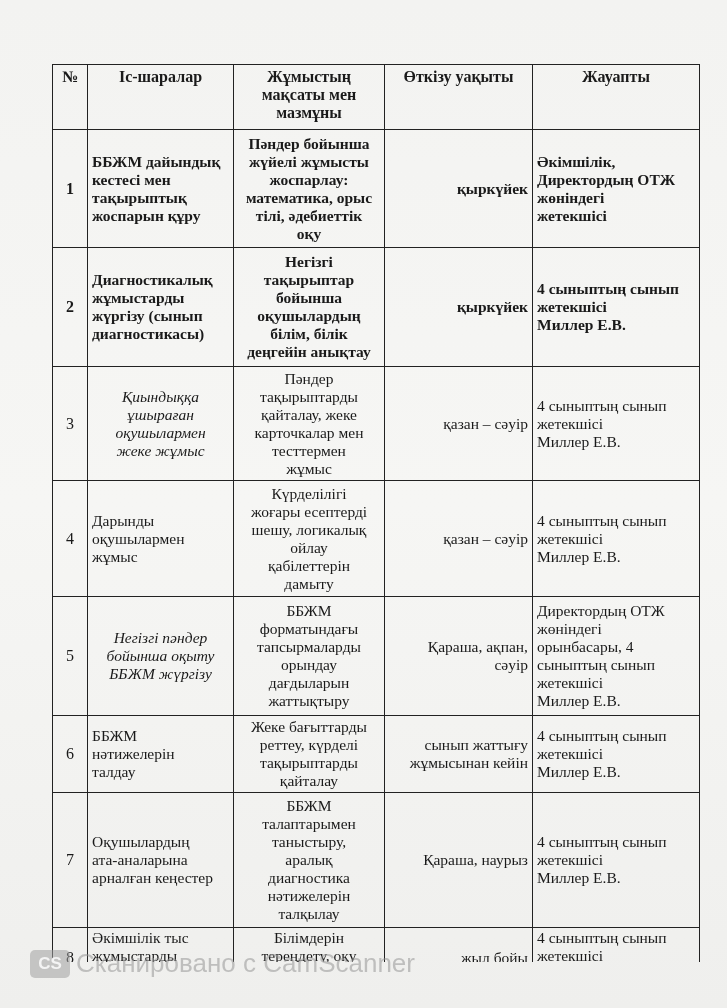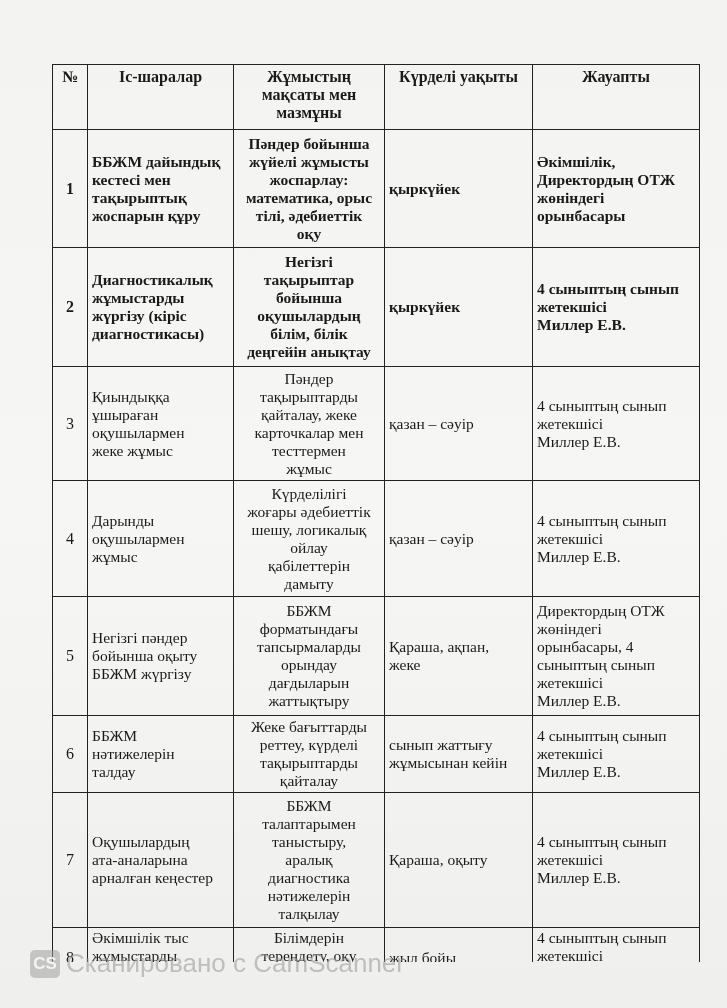--- a/index.html
+++ b/index.html
@@ -30,23 +30,23 @@
     font-weight: bold; font-size: 16px; text-align: center; vertical-align: top;
     padding-top: 3px;
   }
   col.c-num { width: 35px; }
   col.c-event { width: 146px; }
   col.c-goal { width: 151px; }
   col.c-time { width: 148px; }
   col.c-resp { width: 167px; }
   td.num { vertical-align: top; text-align: center; padding-top: 2px; font-size: 16px; }
   td.event { text-align: left; margin-left: 44px; }
-  td.event.center { text-align: left; }
+  td.event.center { text-align: center; font-style: italic; }
   td.goal { text-align: center; margin-top: 8px; }
-  td.time { text-align: left; }
+  td.time { text-align: right; }
   td.resp { text-align: left; }
   .bold { font-weight: bold; }
   tr.h-head { height: 65px; }
   tr.h1 { height: 118px; }
   tr.h2 { height: 119px; }
   tr.h3 { height: 114px; }
   tr.h4 { height: 116px; }
   tr.h5 { height: 119px; }
   tr.h6 { height: 77px; }
   tr.h7 { height: 135px; }
@@ -54,21 +54,21 @@
   .cell-text { white-space: pre-line; }
   .watermark {
     position: absolute; left: 30px; top: 948px;
     display: flex; align-items: center; gap: 6px;
     color: rgba(150,150,150,0.55);
     font-family: "Liberation Sans", "DejaVu Sans", sans-serif;
     font-size: 26px;
     pointer-events: none;
   }
   .cs-logo {
-    width: 30px; height: 28px; border-radius: 5px;
+    width: 40px; height: 28px; border-radius: 5px;
     background: rgba(160,160,160,0.55);
     color: #f4f4f4; font-weight: bold; font-size: 17px;
     display: flex; align-items: center; justify-content: center;
   }
   .table-clip { position: absolute; left: 0; top: 0; width: 727px; height: 962px; overflow: hidden; }
 </style>
 </head>
 <body>
 
 <div class="page">
@@ -81,48 +81,48 @@
           <col class="c-time">
           <col class="c-resp">
     </colgroup>
     <thead>
       <tr class="h-head">
         <th><span>№</span></th>
         <th><span>Іс-шаралар</span></th>
         <th><span class="cell-text">Жұмыстың
 мақсаты мен
 мазмұны</span></th>
-        <th><span>Күрделі уақыты</span></th>
+        <th><span>Өткізу уақыты</span></th>
         <th><span>Жауапты</span></th>
       </tr>
     </thead>
     <tbody>
       <tr class="h1">
         <td class="num bold">1</td>
         <td class="event bold"><span class="cell-text">ББЖМ дайындық
 кестесі мен
 тақырыптық
 жоспарын құру</span></td>
         <td class="goal bold"><span class="cell-text">Пәндер бойынша
 жүйелі жұмысты
 жоспарлау:
 математика, орыс
 тілі, әдебиеттік
 оқу</span></td>
         <td class="time bold"><span class="cell-text">қыркүйек</span></td>
         <td class="resp bold"><span class="cell-text">Әкімшілік,
 Директордың ОТЖ
 жөніндегі
-орынбасары</span></td>
+жетекшісі</span></td>
       </tr>
       <tr class="h2">
         <td class="num bold">2</td>
         <td class="event bold"><span class="cell-text">Диагностикалық
 жұмыстарды
-жүргізу (кіріс
+жүргізу (сынып
 диагностикасы)</span></td>
         <td class="goal bold"><span class="cell-text">Негізгі
 тақырыптар
 бойынша
 оқушылардың
 білім, білік
 деңгейін анықтау</span></td>
         <td class="time bold"><span class="cell-text">қыркүйек</span></td>
         <td class="resp bold"><span class="cell-text">4 сыныптың сынып
 жетекшісі
@@ -144,21 +144,21 @@
         <td class="resp"><span class="cell-text">4 сыныптың сынып
 жетекшісі
 Миллер Е.В.</span></td>
       </tr>
       <tr class="h4">
         <td class="num">4</td>
         <td class="event"><span class="cell-text">Дарынды
 оқушылармен
 жұмыс</span></td>
         <td class="goal"><span class="cell-text">Күрделілігі
-жоғары әдебиеттік
+жоғары есептерді
 шешу, логикалық
 ойлау
 қабілеттерін
 дамыту</span></td>
         <td class="time"><span class="cell-text">қазан – сәуір</span></td>
         <td class="resp"><span class="cell-text">4 сыныптың сынып
 жетекшісі
 Миллер Е.В.</span></td>
       </tr>
       <tr class="h5">
@@ -166,21 +166,21 @@
         <td class="event center"><span class="cell-text">Негізгі пәндер
 бойынша оқыту
 ББЖМ жүргізу</span></td>
         <td class="goal"><span class="cell-text">ББЖМ
 форматындағы
 тапсырмаларды
 орындау
 дағдыларын
 жаттықтыру</span></td>
         <td class="time"><span class="cell-text">Қараша, ақпан,
-жеке</span></td>
+сәуір</span></td>
         <td class="resp"><span class="cell-text">Директордың ОТЖ
 жөніндегі
 орынбасары, 4
 сыныптың сынып
 жетекшісі
 Миллер Е.В.</span></td>
       </tr>
       <tr class="h6">
         <td class="num">6</td>
         <td class="event"><span class="cell-text">ББЖМ
@@ -201,21 +201,21 @@
         <td class="event"><span class="cell-text">Оқушылардың
 ата-аналарына
 арналған кеңестер</span></td>
         <td class="goal"><span class="cell-text">ББЖМ
 талаптарымен
 таныстыру,
 аралық
 диагностика
 нәтижелерін
 талқылау</span></td>
-        <td class="time"><span class="cell-text">Қараша, оқыту</span></td>
+        <td class="time"><span class="cell-text">Қараша, наурыз</span></td>
         <td class="resp"><span class="cell-text">4 сыныптың сынып
 жетекшісі
 Миллер Е.В.</span></td>
       </tr>
       <tr class="h8">
         <td class="num">8</td>
         <td class="event" style="vertical-align:top"><span class="cell-text">Әкімшілік тыс
 жұмыстарды</span></td>
         <td class="goal" style="vertical-align:top"><span class="cell-text">Білімдерін
 тереңдету, оқу</span></td>

